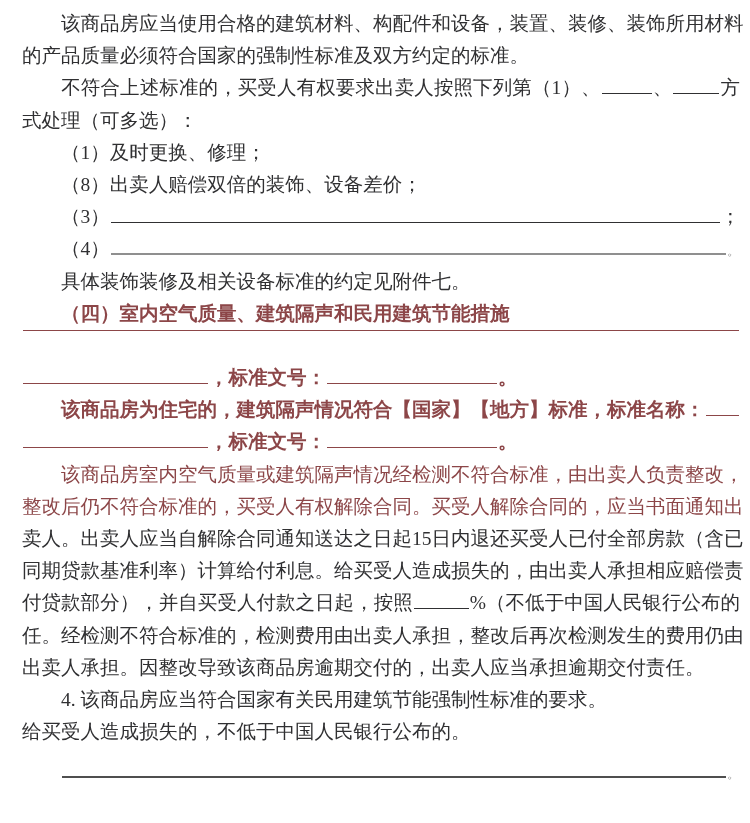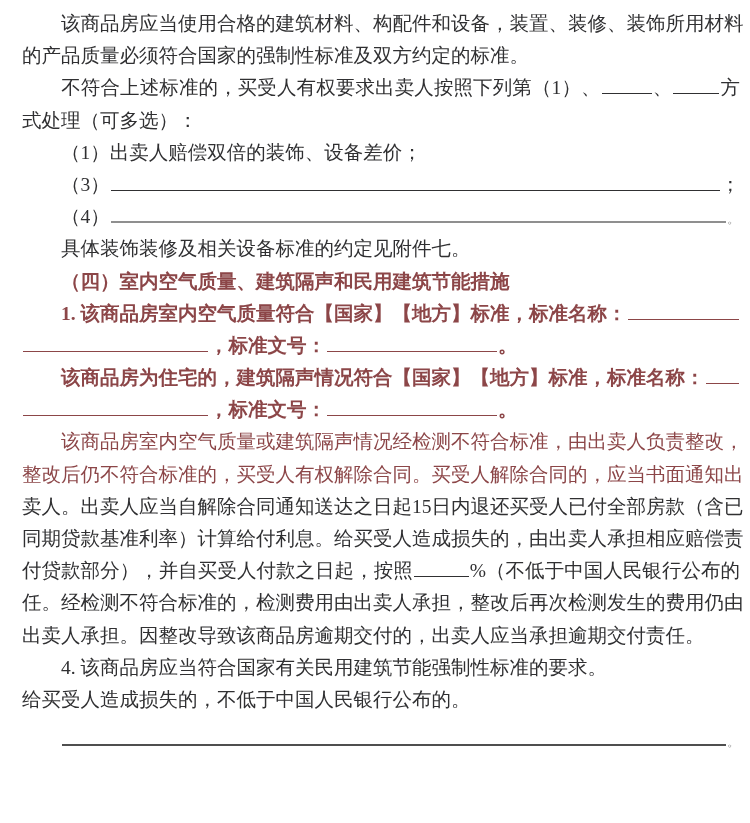--- a/index.html
+++ b/index.html
@@ -59,35 +59,35 @@
 </style>
 </head>
 <body>
 
 <div class="page" data-name="contract-page">
   <div data-name="document-body">
       <div class="ln fill" data-name="para-materials-line-1"><span data-name="text-run">　　该商品房应当使用合格的建筑材料、构配件和设备，装置、装修、装饰所用材料</span></div>
       <div class="ln" data-name="para-materials-line-2"><span data-name="text-run">的产品质量必须符合国家的强制性标准及双方约定的标准。</span></div>
       <div class="ln fill" data-name="para-remedy-line-1"><span data-name="text-run">　　不符合上述标准的，买受人有权要求出卖人按照下列第（1）、</span><span class="blank" data-name="blank-field" style="width: 50px;"></span><span data-name="text-run">、</span><span class="blank" data-name="blank-field" style="width: 46px;"></span><span data-name="text-run">方</span></div>
       <div class="ln" data-name="para-remedy-line-2"><span data-name="text-run">式处理（可多选）：</span></div>
-      <div class="ln" data-name="option-2"><span data-name="text-run">　　（1）出卖人赔偿双倍的装饰、设备差价；</span></div>
+      <div class="ln" data-name="option-1"><span data-name="text-run">　　（1）及时更换、修理；</span></div>
+      <div class="ln" data-name="option-2"><span data-name="text-run">　　（8）出卖人赔偿双倍的装饰、设备差价；</span></div>
       <div class="ln flex" data-name="option-3">
         <span data-name="text-run">　　（3）</span>
         <span class="blank grow" data-name="blank-field"></span>
         <span data-name="text-run">；</span>
       </div>
       <div class="ln flex" data-name="option-4">
         <span data-name="text-run">　　（4）</span>
         <span class="blank grow muted" data-name="blank-field"></span>
         <span data-name="text-run" class="endmark">。</span>
       </div>
       <div class="ln" data-name="para-attachment"><span data-name="text-run">　　具体装饰装修及相关设备标准的约定见附件七。</span></div>
       <div class="ln accent hd" data-name="section-heading"><span data-name="text-run">　　（四）室内空气质量、建筑隔声和民用建筑节能措施</span></div>
       <div class="ln accent md flex" data-name="clause-1-line-1">
-        <span data-name="text-run">　　1. 该商品房室内空气质量符合【国家】【地方】标准，标准名称：</span>
         <span class="blank grow" data-name="blank-field"></span>
       </div>
       <div class="ln accent md" data-name="clause-1-line-2"><span class="blank" data-name="blank-field" style="width: 185px;"></span><span data-name="text-run">，标准文号：</span><span class="blank" data-name="blank-field" style="width: 170px;"></span><span data-name="text-run">。</span></div>
       <div class="ln accent md flex" data-name="clause-sound-line-1">
         <span data-name="text-run">　　该商品房为住宅的，建筑隔声情况符合【国家】【地方】标准，标准名称：</span>
         <span class="blank grow" data-name="blank-field"></span>
       </div>
       <div class="ln accent md" data-name="clause-sound-line-2"><span class="blank" data-name="blank-field" style="width: 185px;"></span><span data-name="text-run">，标准文号：</span><span class="blank" data-name="blank-field" style="width: 170px;"></span><span data-name="text-run">。</span></div>
       <div class="ln accent fill" data-name="para-noncompliance-line-1"><span data-name="text-run">　　该商品房室内空气质量或建筑隔声情况经检测不符合标准，由出卖人负责整改，</span></div>
       <div class="ln accent fill" data-name="para-noncompliance-line-2"><span data-name="text-run">整改后仍不符合标准的，买受人有权解除合同。买受人解除合同的，应当书面通知出</span></div>

